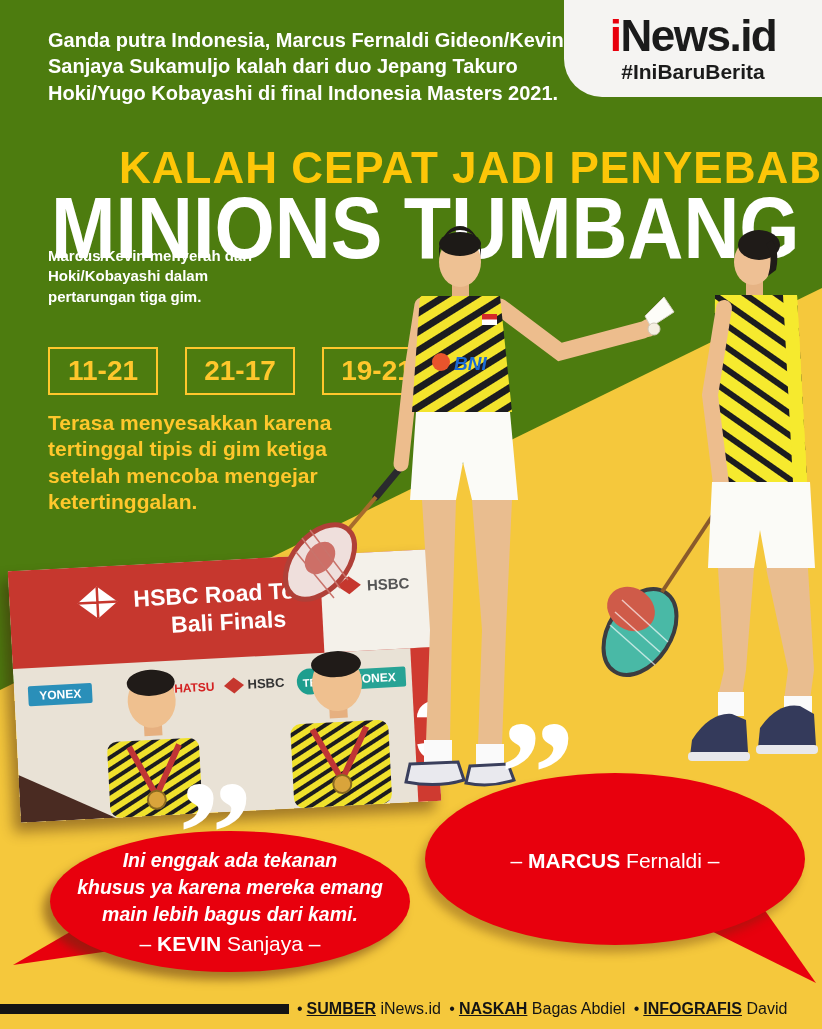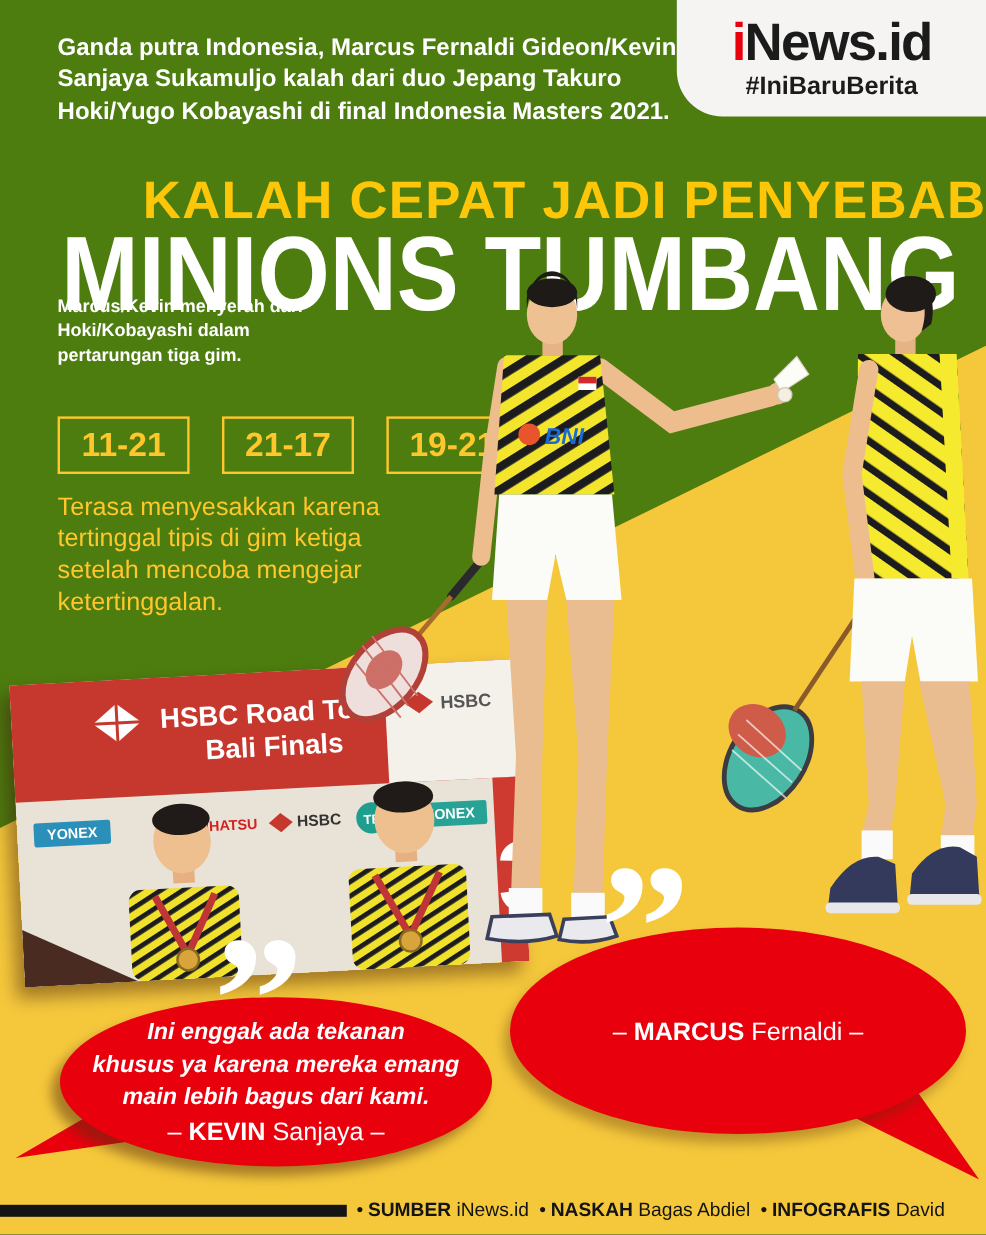--- a/index.html
+++ b/index.html
@@ -30,21 +30,21 @@
 
   .lead{position:absolute;left:48px;top:246px;width:360px;z-index:2;
     color:#fff;font-weight:bold;font-size:15px;line-height:1.35;}
 
   .scores{position:absolute;left:48px;top:347px;z-index:2;display:flex;gap:27px;}
   .score-box{width:110px;height:48px;border:2px solid #ffc72c;
     display:flex;align-items:center;justify-content:center;
     color:#ffc72c;font-weight:bold;font-size:28px;}
 
   .note{position:absolute;left:48px;top:410px;width:360px;z-index:2;
-    color:#ffc72c;font-weight:normal;font-size:21px;line-height:1.25;}
+    color:#ffc72c;font-weight:bold;font-size:21px;line-height:1.25;}
 
   .players-figure{position:absolute;left:260px;top:200px;width:562px;height:590px;z-index:3;}
 
   .press-photo{position:absolute;left:14px;top:560px;width:421px;height:252px;z-index:2;
     transform:rotate(-3deg);box-shadow:-7px 9px 14px rgba(60,25,10,.45);}
   .press-photo svg{display:block;}
 
   .bubble{position:absolute;background:#e8000d;border-radius:50%;z-index:5;}
   .bubble-left{left:50px;top:831px;width:360px;height:141px;
     box-shadow:-7px 8px 10px rgba(90,45,15,.5);}
@@ -63,21 +63,21 @@
   .quote-author{color:#fff;font-size:21px;margin-top:4px;}
   .quote-author b{font-weight:bold;}
   .qmark{position:absolute;z-index:6;color:#fff;font-weight:bold;
     font-size:150px;line-height:1;font-family:"Liberation Serif",serif;}
   .qmark-left{left:178px;top:758px;}
   .qmark-right{left:500px;top:698px;}
 
   .footer-bar{position:absolute;left:0;top:1004px;width:289px;height:10px;background:#141414;z-index:4;}
   .credits{position:absolute;left:297px;top:1000px;z-index:4;
     font-size:16px;color:#141414;white-space:nowrap;}
-  .credits b{font-weight:bold;}
+  .credits b{font-weight:bold;text-decoration:underline;}
   .credits span{margin-right:4px;}
 </style>
 </head>
 <body>
 
 <div class="canvas">
 
   <div class="yellow-wedge"></div>
 
   <div class="intro pre">Ganda putra Indonesia, Marcus Fernaldi Gideon/Kevin

